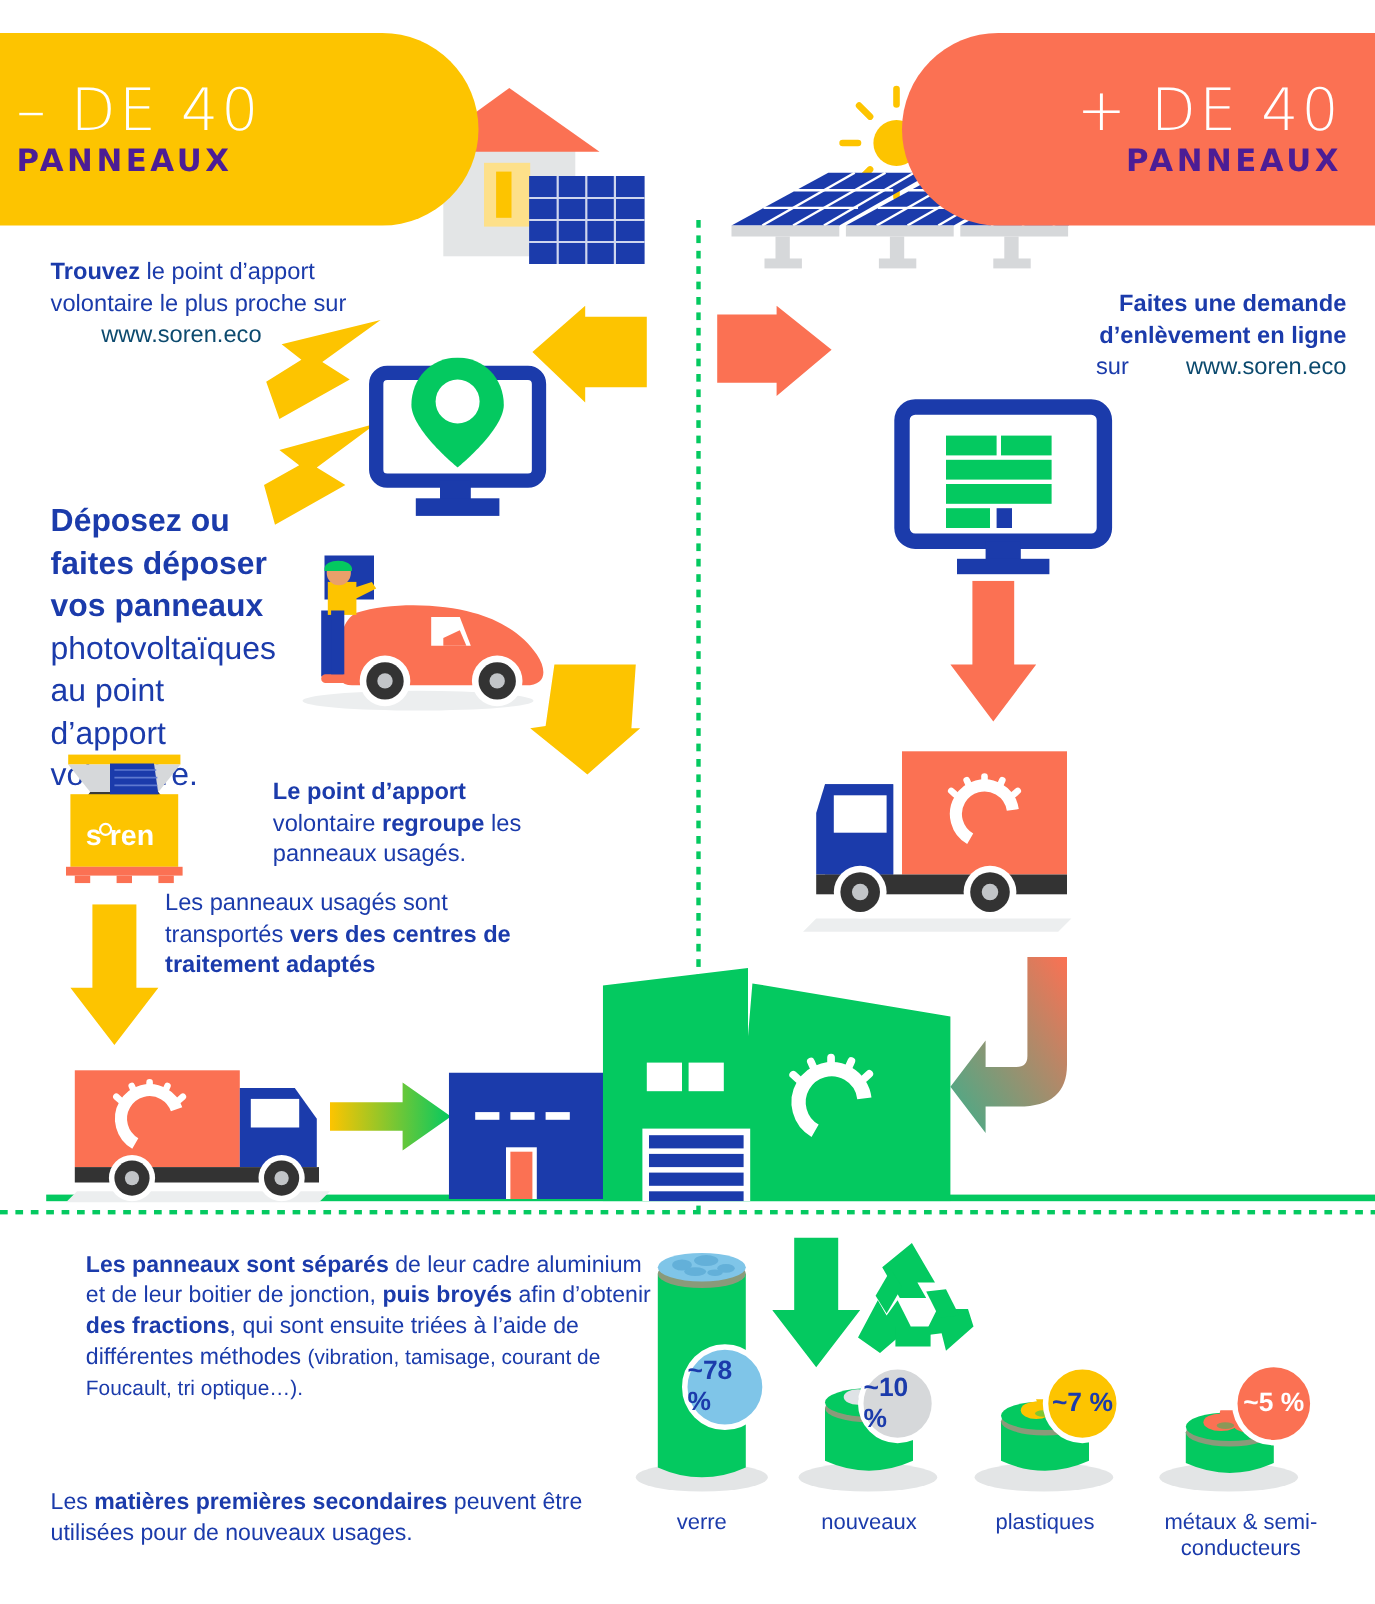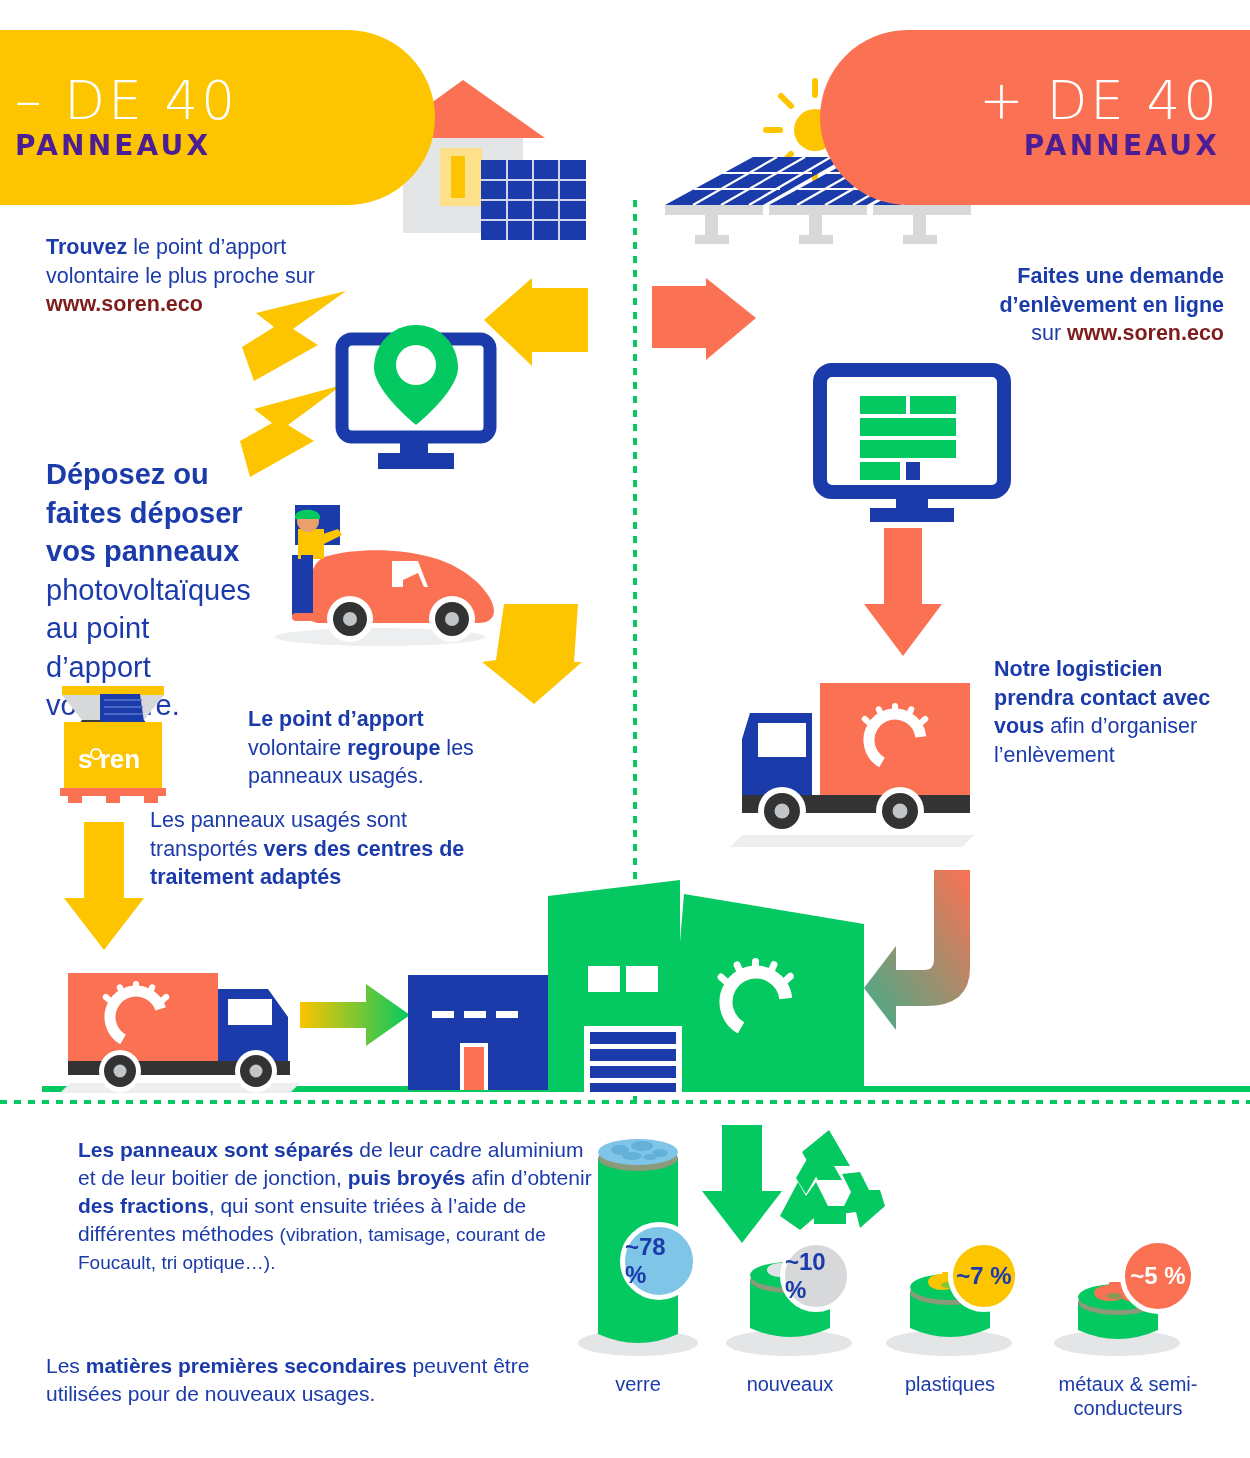--- a/index.html
+++ b/index.html
@@ -41,21 +41,21 @@
   }
   .banner-small {
     font-size:28px; color:#4c1d95; font-weight:700;
     letter-spacing:3.2px; line-height:1.1; margin-top:2px;
     font-family:"DejaVu Sans", sans-serif;
   }
 
   
   .tb { position:absolute; color:#1b3bab; line-height:1.33; }
   .tb b { font-weight:bold; }
-  .green { color:#7f1d1d; font-weight:bold; }
+  .green { color:#0c4a6e; font-weight:normal;margin-left:46px; }
   .t-left  { text-align:left; }
   .t-right { text-align:right; }
 
   #txt-find       { left:46px;  top:233px;  width:275px; font-size:21.5px; }
   #txt-deposit    { left:46px;  top:455px;  width:215px; font-size:29px; }
   #txt-regroup    { left:248px; top:705px;  width:270px; font-size:21.5px; }
   #txt-transport  { left:150px; top:806px;  width:350px; font-size:21.5px; }
   #txt-request    { right:26px; top:262px;  width:260px; font-size:21.5px; }
   #txt-logistics  { right:26px; top:655px;  width:230px; font-size:21.5px; }
   #txt-sep        { left:46px;  top:1136px; width:520px; font-size:21px;margin-left:32px; }
@@ -226,23 +226,20 @@
   </div>
 
   <div class="tb t-left" id="txt-transport">
     <span>Les panneaux usagés sont transportés </span><b>vers des centres de traitement adaptés</b>
   </div>
 
   <div class="tb t-right" id="txt-request">
     <b>Faites une demande d’enlèvement en ligne</b><span> sur </span><span class="green">www.soren.eco</span>
   </div>
 
-  <div class="tb t-left" id="txt-logistics">
-    <b>Notre logisticien prendra contact avec vous</b><span> afin d’organiser l’enlèvement</span>
-  </div>
 
   <svg id="arrow-y-1" class="ico" viewBox="0 0 115 200">
     <polygon points="108,6 55,44 80,60 16,96 4,62 36,42 18,28" fill="#fdc400"></polygon>
     <polygon points="104,100 50,140 76,156 12,192 2,156 34,138 16,124" fill="#fdc400"></polygon>
   </svg>
   <svg id="arrow-y-2" class="ico" viewBox="0 0 110 95">
     <polygon points="106,10 50,10 50,0 2,42 50,88 50,74 106,74" fill="#fdc400"></polygon>
   </svg>
   <svg id="arrow-y-3" class="ico" viewBox="0 0 105 110">
     <polygon points="100,4 96,62 104,62 56,104 4,62 18,60 26,4" fill="#fdc400"></polygon>

